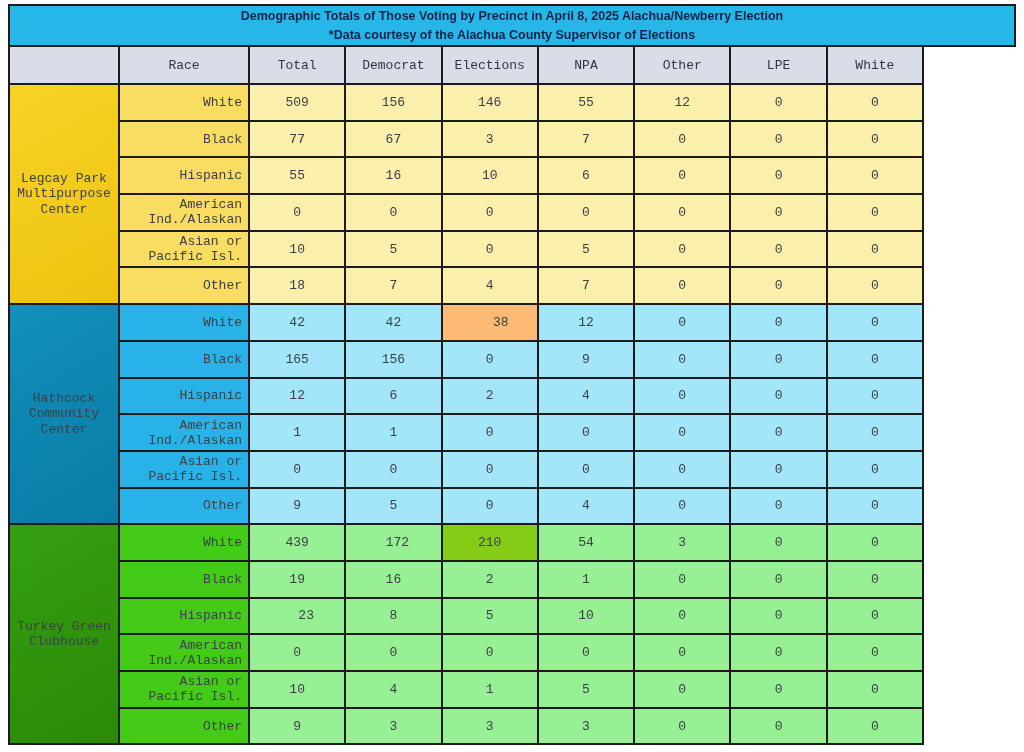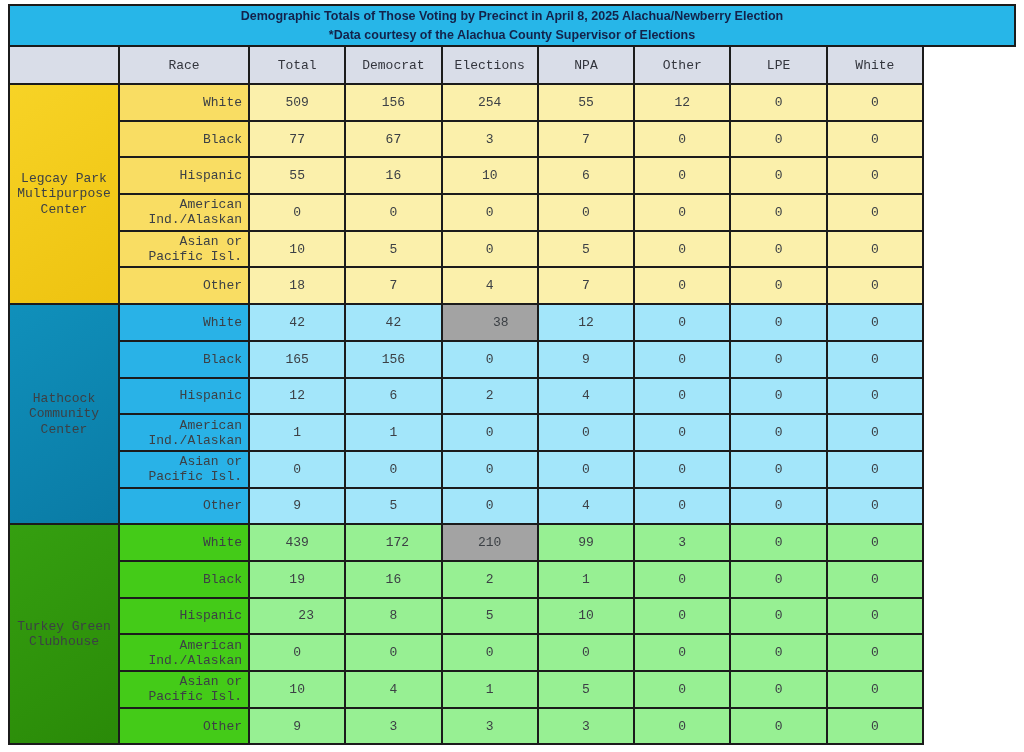--- a/index.html
+++ b/index.html
@@ -98,21 +98,21 @@
           <th>LPE</th>
           <th>White</th>
         </tr>
     </thead>
     <tbody>
         <tr class="data-row">
           <td rowspan="6" class="precinct" style="background: linear-gradient(150deg, rgb(247, 211, 38), rgb(238, 195, 16));">Legcay Park Multipurpose Center</td>
           <td class="race" style="background: rgb(249, 221, 99);">White</td>
           <td class="val" style="background: rgb(251, 240, 171);">509</td>
           <td class="val" style="background: rgb(251, 240, 171);">156</td>
-          <td class="val" style="background: rgb(251, 240, 171);">254</td>
+          <td class="val" style="background: rgb(251, 240, 171);">146</td>
           <td class="val" style="background: rgb(251, 240, 171);">55</td>
           <td class="val" style="background: rgb(251, 240, 171);">12</td>
           <td class="val" style="background: rgb(251, 240, 171);">0</td>
           <td class="val" style="background: rgb(251, 240, 171);">0</td>
         </tr>
         <tr class="data-row">
           <td class="race" style="background: rgb(249, 221, 99);">Black</td>
           <td class="val" style="background: rgb(251, 240, 171);">77</td>
           <td class="val" style="background: rgb(251, 240, 171);">67</td>
           <td class="val" style="background: rgb(251, 240, 171);">3</td>
@@ -159,21 +159,21 @@
           <td class="val" style="background: rgb(251, 240, 171);">7</td>
           <td class="val" style="background: rgb(251, 240, 171);">0</td>
           <td class="val" style="background: rgb(251, 240, 171);">0</td>
           <td class="val" style="background: rgb(251, 240, 171);">0</td>
         </tr>
         <tr class="data-row">
           <td rowspan="6" class="precinct" style="background: linear-gradient(150deg, rgb(16, 144, 187), rgb(10, 123, 165));">Hathcock Community Center</td>
           <td class="race" style="background: rgb(41, 178, 231);">White</td>
           <td class="val" style="background: rgb(163, 230, 250);">42</td>
           <td class="val" style="background: rgb(163, 230, 250);">42</td>
-          <td class="val" style="background: #a3a3a3; padding-left: 28px;">38</td>
+          <td class="val" style="background: #fdba74; padding-left: 28px;">38</td>
           <td class="val" style="background: rgb(163, 230, 250);">12</td>
           <td class="val" style="background: rgb(163, 230, 250);">0</td>
           <td class="val" style="background: rgb(163, 230, 250);">0</td>
           <td class="val" style="background: rgb(163, 230, 250);">0</td>
         </tr>
         <tr class="data-row">
           <td class="race" style="background: rgb(41, 178, 231);">Black</td>
           <td class="val" style="background: rgb(163, 230, 250);">165</td>
           <td class="val" style="background: rgb(163, 230, 250);">156</td>
           <td class="val" style="background: rgb(163, 230, 250);">0</td>
@@ -220,22 +220,22 @@
           <td class="val" style="background: rgb(163, 230, 250);">4</td>
           <td class="val" style="background: rgb(163, 230, 250);">0</td>
           <td class="val" style="background: rgb(163, 230, 250);">0</td>
           <td class="val" style="background: rgb(163, 230, 250);">0</td>
         </tr>
         <tr class="data-row">
           <td rowspan="6" class="precinct" style="background: linear-gradient(150deg, rgb(53, 159, 16), rgb(42, 138, 8));">Turkey Green Clubhouse</td>
           <td class="race" style="background: rgb(68, 203, 24);">White</td>
           <td class="val" style="background: rgb(151, 240, 147);">439</td>
           <td class="val" style="background: rgb(151, 240, 147); padding-left: 14px;">172</td>
-          <td class="val" style="background: #a3a3a3;">210</td>
-          <td class="val" style="background: rgb(151, 240, 147);">99</td>
+          <td class="val" style="background: #84cc16;">210</td>
+          <td class="val" style="background: rgb(151, 240, 147);">54</td>
           <td class="val" style="background: rgb(151, 240, 147);">3</td>
           <td class="val" style="background: rgb(151, 240, 147);">0</td>
           <td class="val" style="background: rgb(151, 240, 147);">0</td>
         </tr>
         <tr class="data-row">
           <td class="race" style="background: rgb(68, 203, 24);">Black</td>
           <td class="val" style="background: rgb(151, 240, 147);">19</td>
           <td class="val" style="background: rgb(151, 240, 147);">16</td>
           <td class="val" style="background: rgb(151, 240, 147);">2</td>
           <td class="val" style="background: rgb(151, 240, 147);">1</td>

